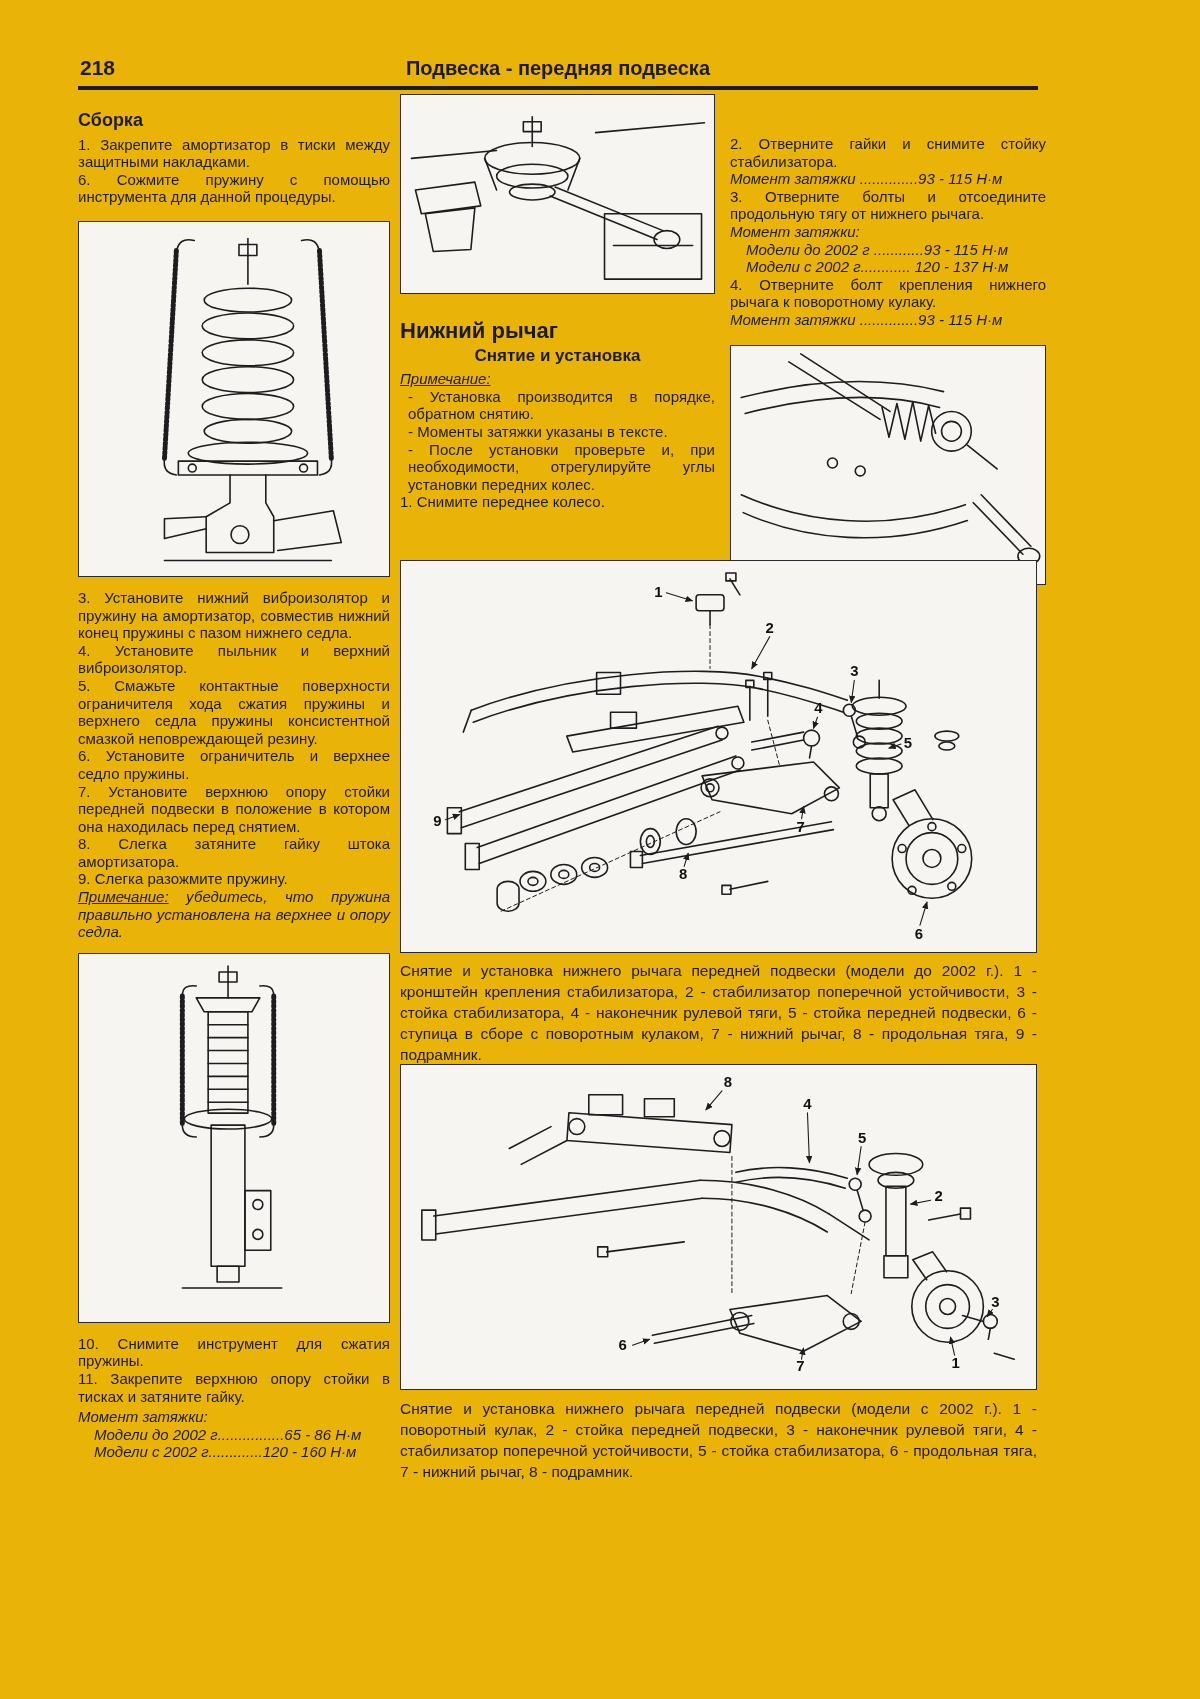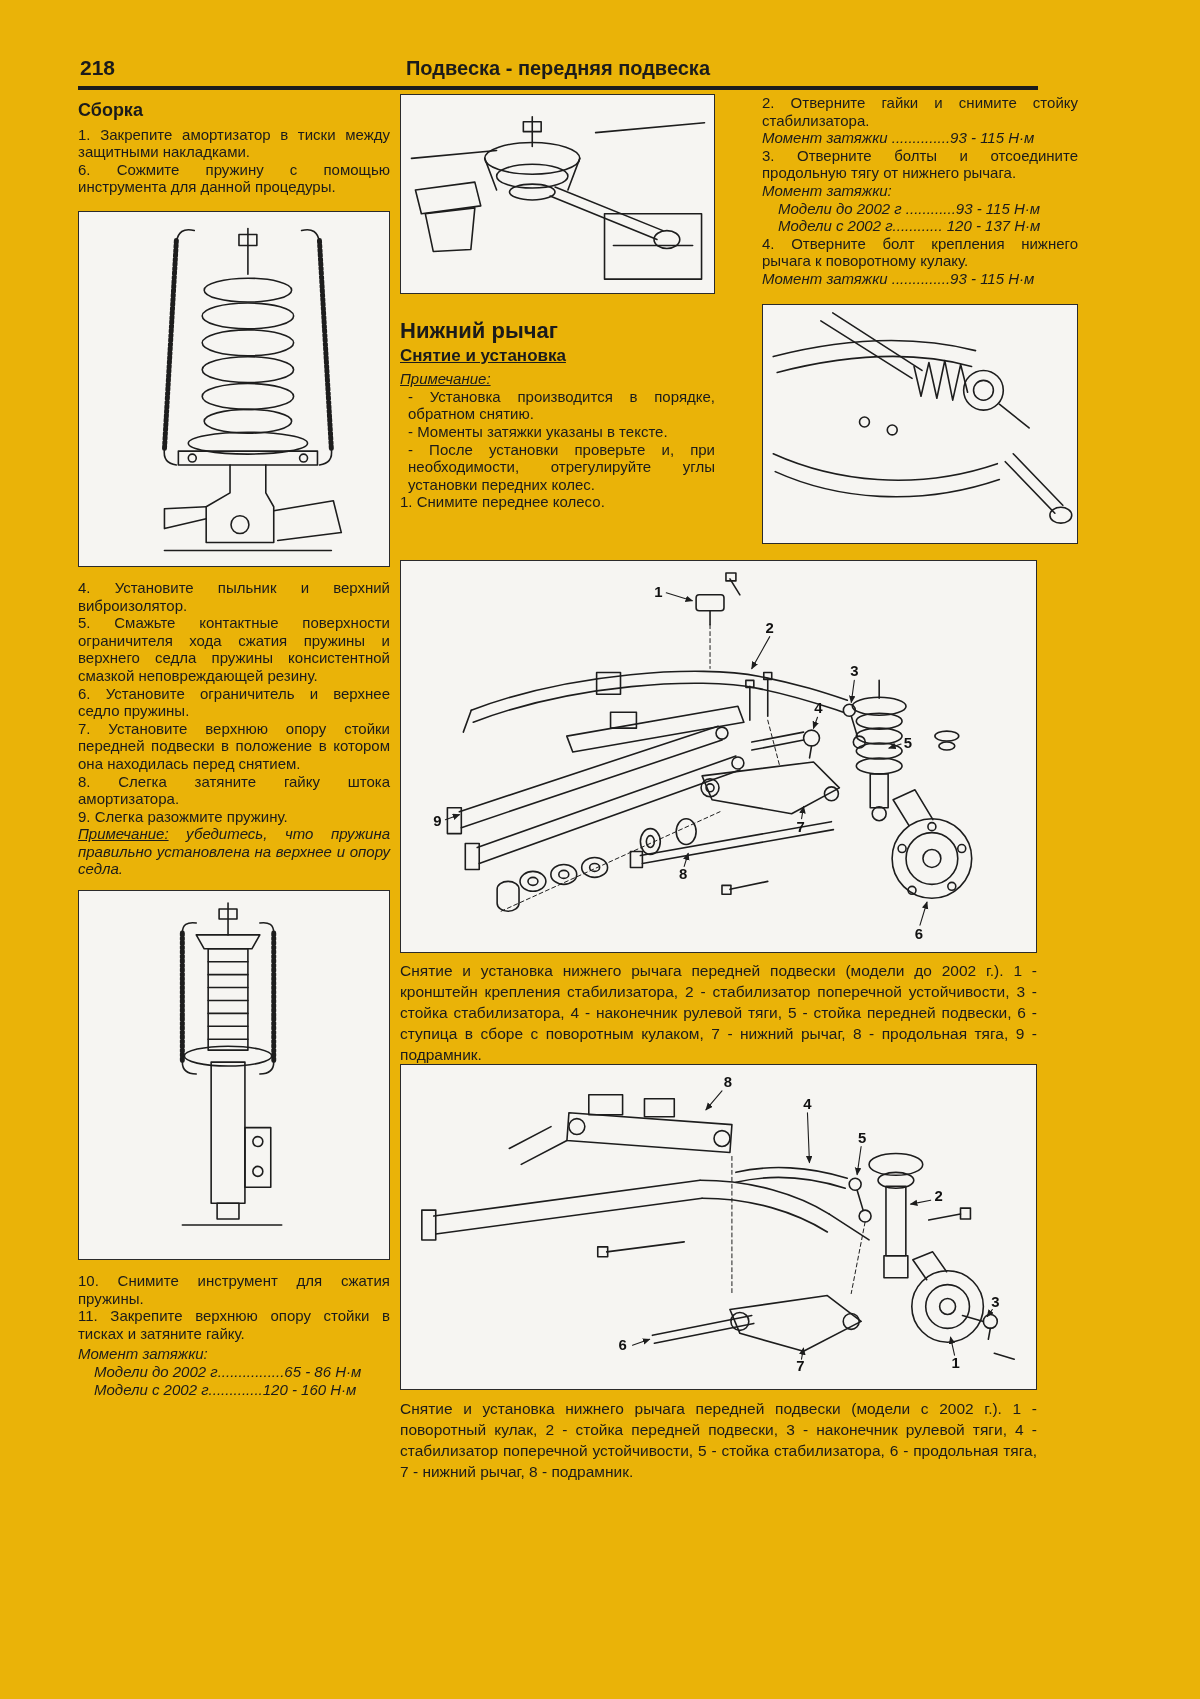--- a/index.html
+++ b/index.html
@@ -5,25 +5,25 @@
   html,body{margin:0;padding:0;background:#9a9a9a;}
   .page{position:relative;width:1200px;height:1699px;background:#eab308;
         font-family:"Liberation Sans",sans-serif;color:#1b1b1b;overflow:hidden;}
   .hdr{position:absolute;left:78px;top:54px;width:960px;height:28px;}
   .pagenum{position:absolute;left:2px;top:2px;font-size:21px;font-weight:bold;}
   .pagetitle{display:block;text-align:center;font-size:20px;font-weight:bold;padding-top:3px;}
   .rule{position:absolute;left:78px;top:86px;width:960px;height:3.5px;background:#1c1c1c;}
   .col{position:absolute;top:94px;font-size:15px;line-height:17.6px;}
   #col-left{left:78px;width:312px;}
   #col-mid{left:400px;width:315px;}
-  #col-right{left:762px;width:316px;}
+  #col-right{left:730px;width:316px;margin-top:41px;}
   p{margin:0;text-align:justify;}
-  .sect{font-size:18px;font-weight:bold;margin:8px 0 6px;text-align:left;}
+  .sect{font-size:18px;font-weight:bold;margin:18px 0 6px;text-align:left;}
   .h-big{font-size:22px;font-weight:bold;margin:0 0 7px;text-align:left;}
-  .h-sub{font-size:17px;font-weight:bold;margin:0 0 6px;text-align:left;text-decoration:underline;}
+  .h-sub{font-size:17px;font-weight:bold;margin:0 0 6px;text-align:center;}
   .it{font-style:italic;}
   .u{text-decoration:underline;}
   .ind{padding-left:16px;}
   .note-item{padding-left:8px;}
   .fig{margin:0;border:1.6px solid #2b2b2b;background:#f6f5f2;box-sizing:border-box;}
   .fig svg{display:block;width:100%;height:100%;}
   .fig path,.fig line,.fig rect,.fig circle,.fig ellipse,.fig polygon,.fig polyline{
       stroke:#1d1d1d;fill:none;stroke-width:1.6;stroke-linecap:round;stroke-linejoin:round;}
   .fig .fill{fill:#1d1d1d;stroke:none;}
   .fig .rod{stroke-width:5;stroke-dasharray:2.5 2;}
@@ -79,20 +79,21 @@
         <circle cx="114" cy="247" r="4"></circle>
         <circle cx="226" cy="247" r="4"></circle>
         <path d="M152,254 L152,282 L128,296 L128,332 L196,332 L196,296 L188,282 L188,254"></path>
         <path d="M128,308 L86,318 L86,298 L128,296"></path>
         <path d="M196,300 L256,290 L264,322 L200,330"></path>
         <circle cx="162" cy="314" r="9"></circle>
         <line x1="86" y1="340" x2="254" y2="340"></line>
       </svg>
     </figure>
 
+    <p>3. Установите нижний виброизолятор и пружину на амортизатор, совместив нижний конец пружины с пазом нижнего седла.</p>
     <p>4. Установите пыльник и верхний виброизолятор.</p>
     <p>5. Смажьте контактные поверхности ограничителя хода сжатия пружины и верхнего седла пружины консистентной смазкой неповреждающей резину.</p>
     <p>6. Установите ограничитель и верхнее седло пружины.</p>
     <p>7. Установите верхнюю опору стойки передней подвески в положение в котором она находилась перед снятием.</p>
     <p>8. Слегка затяните гайку штока амортизатора.</p>
     <p>9. Слегка разожмите пружину.</p>
     <p class="it"><span class="u">Примечание:</span><span> убедитесь, что пружина правильно установлена на верхнее и опору седла.</span></p>
 
     <figure class="fig" id="fig2">
       <svg viewBox="0 0 312 370">

